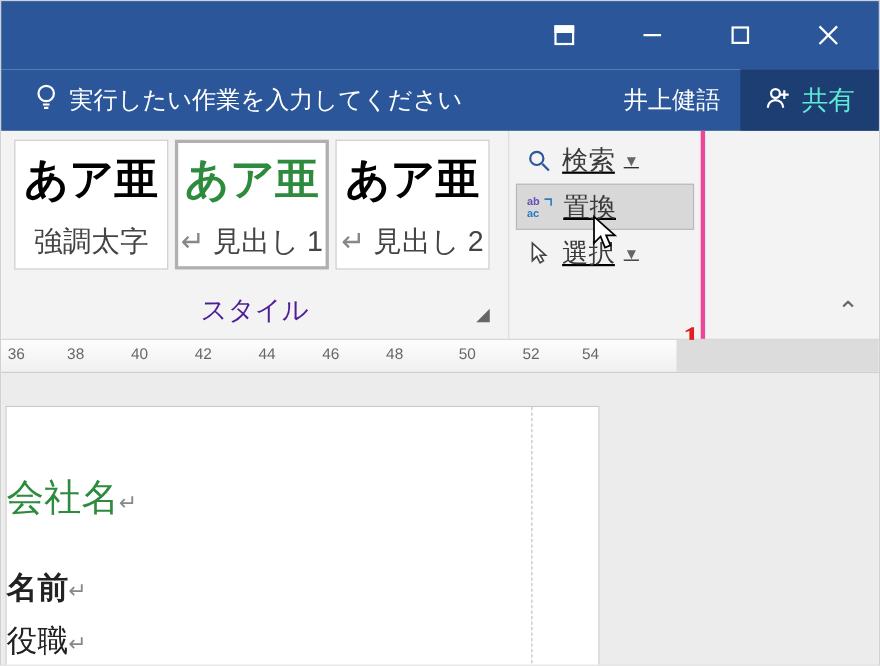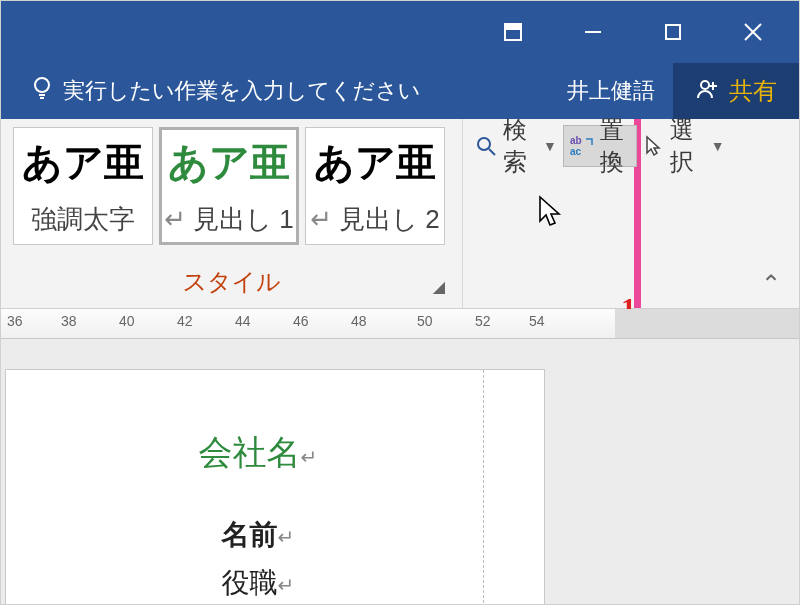--- a/index.html
+++ b/index.html
@@ -42,21 +42,21 @@
   }
   .tellme-bar .bulb { margin-right: 10px; }
   .tellme-bar .spacer { flex: 1; }
   .username { padding: 0 18px; color: #fff; font-size: 22px; }
   .share-btn {
     background: #1c3e73;
     height: 56px;
     display: flex;
     align-items: center;
     padding: 0 22px;
-    color: #eab308;
+    color: #5eead4;
     font-size: 24px;
     gap: 10px;
   }
   
   .ribbon {
     background: #f3f3f3;
     border-bottom: 1px solid #d0d0d0;
     display: flex;
     height: 190px;
     position: relative;
@@ -100,38 +100,40 @@
   .group-footer {
     display: flex;
     align-items: center;
     justify-content: center;
     position: relative;
     height: 44px;
     margin-top: auto;
   }
   .group-label {
     font-size: 24px;
-    color: #c2410c;
+    color: #4c1d95;
   }
   .dialog-launcher {
     position: absolute;
     right: 6px;
     bottom: 6px;
     width: 22px;
     height: 22px;
     font-size: 16px;
     color: #666;
     text-align: center;
     line-height: 22px;
   }
   .edit-group {
     width: 178px;
     padding: 6px 6px 4px 6px;
     display: flex;
-    border-right: 7px solid #ec4899;
+    flex-direction: column;
+    border-right: 4px solid #ec4899;
+    text-decoration: underline;
   }
   .edit-item {
     display: flex;
     align-items: center;
     height: 42px;
     padding: 0 6px;
     font-size: 24px;
     color: #3a3a3a;
     gap: 6px;
     position: relative;
@@ -206,21 +208,21 @@
   }
   .page::after {
     content: "";
     position: absolute;
     right: 60px;
     top: 0;
     bottom: 0;
     border-right: 1px dashed #bbb;
   }
   .doc-line {
-    text-align: center;
+    text-align: left;
     padding-right: 34px;
     font-size: 28px;
     margin-bottom: 10px;
     color: #222;
     white-space: nowrap;
   }
   .doc-line .para-mark { color: #888; font-size: 20px; }
   .company { color: #2e8b3d; font-size: 34px; font-weight: 500; }
   .cursor-overlay {
     position: absolute;

